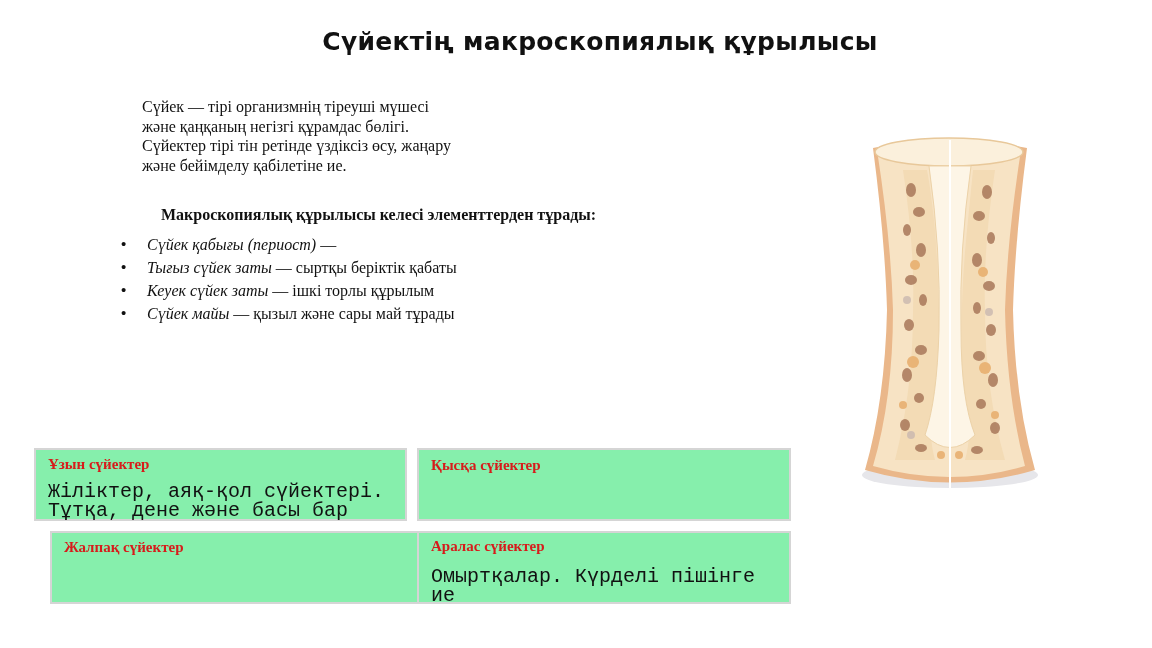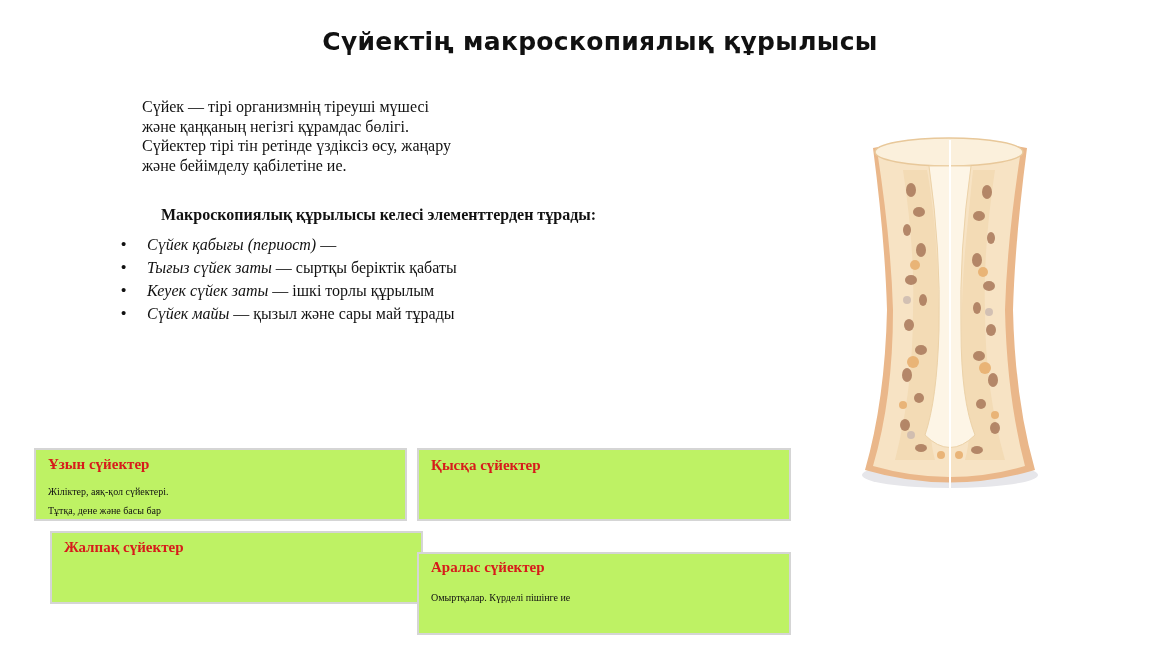--- a/index.html
+++ b/index.html
@@ -4,23 +4,23 @@
 <style>
   html, body { margin:0; padding:0; }
   body { width:1152px; height:648px; background:#ffffff; position:relative; overflow:hidden; font-family:"Liberation Serif", serif; color:#111; }
   .title { position:absolute; left:0; width:1200px; top:27px; text-align:center; font-family:"DejaVu Sans", sans-serif; font-weight:bold; font-size:25px; color:#111; letter-spacing:0.3px; }
   .intro { position:absolute; left:121px; top:97px; font-size:16px; line-height:19.5px; white-space:pre-line;margin-left:21px; }
   .subhead { position:absolute; left:121px; top:206px; font-size:16px; font-weight:bold;margin-left:40px; }
   .bullets { position:absolute; left:121px; top:235px; margin:0; padding:0; list-style:none; font-size:16px; }
   .bullets li { position:relative; padding-left:26px; line-height:19px; margin-bottom:4px; }
   .bullets li .dot { position:absolute; left:0; top:-1px; font-size:15px; font-family:"Liberation Sans", sans-serif; }
   .bullets li em { font-style:italic; }
-  .box { position:absolute; border:2px solid #d5d5d5; background:#bef264; box-sizing:border-box; }
+  .box { position:absolute; border:2px solid #d5d5d5; background:#86efac; box-sizing:border-box; }
   .box .bt { position:absolute; left:12px; color:#d71b1b; font-weight:bold; font-size:15px; }
-  .box .bd { position:absolute; left:12px; font-size:10px; line-height:19px; white-space:pre-line; color:#111; }
+  .box .bd { position:absolute; left:12px; font-size:20px; line-height:19px; white-space:pre-line; color:#111;font-family:Liberation Mono, monospace; }
   .bone { position:absolute; left:855px; top:130px; width:190px; height:370px; }
 </style>
 </head>
 <body>
 
 <div class="title">Сүйектің макроскопиялық құрылысы</div>
 
 <div class="intro">Сүйек — тірі организмнің тіреуші мүшесі
 және қаңқаның негізгі құрамдас бөлігі.
 Сүйектер тірі тін ретінде үздіксіз өсу, жаңару
@@ -54,21 +54,21 @@
 </div>
 
 <div class="box" style="left:417px; top:448px; width:374px; height:73px;">
   <div class="bt" style="top:7px;">Қысқа сүйектер</div>
 </div>
 
 <div class="box" style="left:50px; top:531px; width:373px; height:73px;">
   <div class="bt" style="top:6px;">Жалпақ сүйектер</div>
 </div>
 
-<div class="box" style="left:417px; top:552px; width:374px; height:83px;">
+<div class="box" style="left:417px; top:531px; width:374px; height:73px;">
   <div class="bt" style="top:5px;">Аралас сүйектер</div>
   <div class="bd" style="top:34px;">Омыртқалар. Күрделі пішінге ие</div>
 </div>
 
 <div class="bone">
   <svg width="190" height="370" viewBox="0 0 190 370">
     <ellipse cx="95" cy="345" rx="88" ry="13" fill="#e6e6ea"></ellipse>
 
     <path d="M18,18 Q95,2 172,18 Q160,110 158,180 Q160,270 180,340 Q95,365 10,340 Q30,270 32,180 Q30,110 18,18 Z" fill="#eab78a"></path>
     <path d="M22,20 Q95,6 166,20 Q152,110 150,180 Q152,268 170,336 Q95,358 18,336 Q38,268 38,180 Q36,110 22,20 Z" fill="#f7e3c4"></path>

